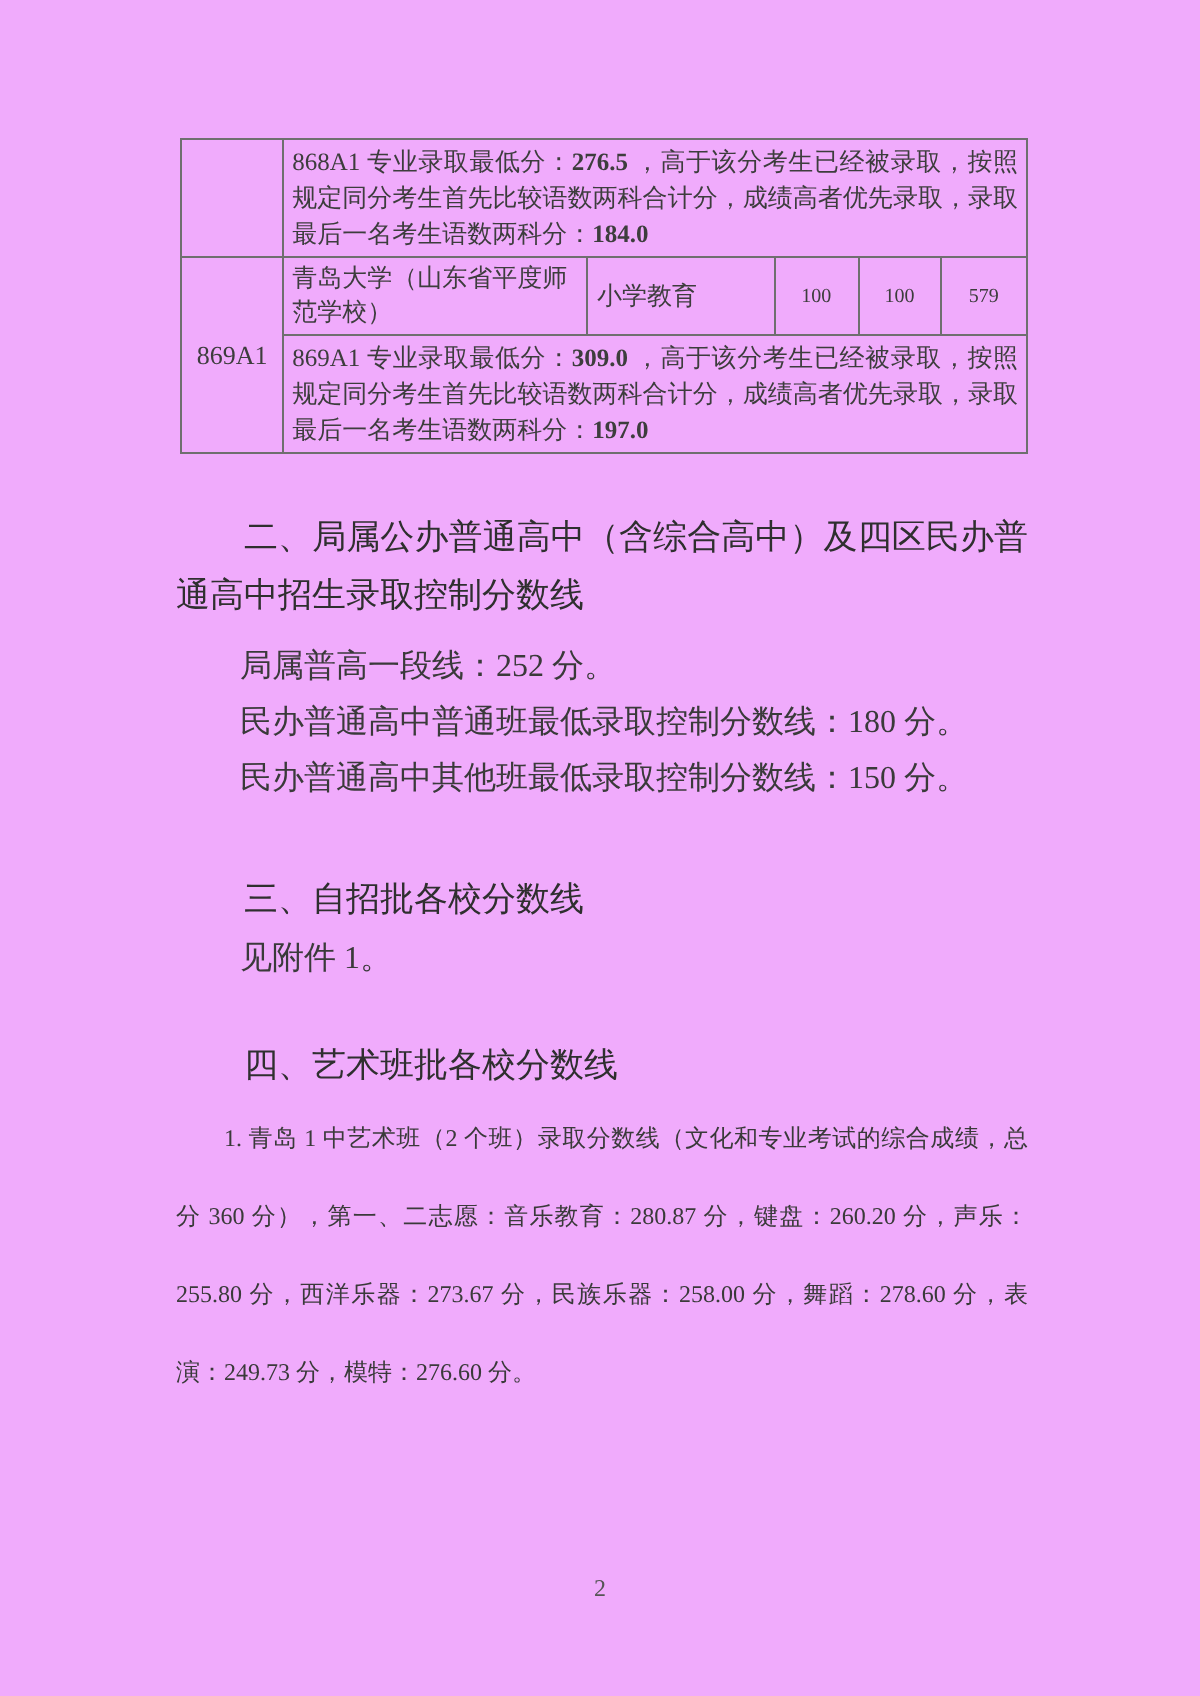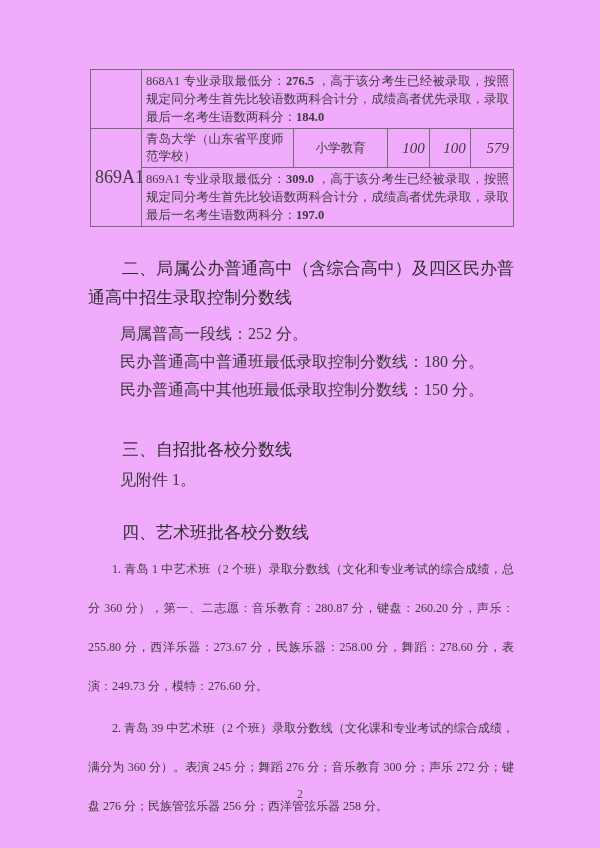--- a/index.html
+++ b/index.html
@@ -27,25 +27,25 @@
     width: 424px;
     table-layout: fixed;
     font-size: 12.5px;
     color: #3d3d3d;
   }
   table.doc-table td {
     border: 1px solid #6f6f6f;
     padding: 2px 4px;
     vertical-align: middle;
   }
-  td.cell-code { text-align: center; font-size: 18px; }
+  td.cell-code { text-align: center; font-size: 13px; }
   td.cell-note { text-align: justify; line-height: 18px; padding: 3px 6px; }
   td.cell-school { text-align: left; padding-left: 5px; }
-  td.cell-major { text-align: center; }
-  td.cell-num { text-align: right; font-size: 15px; font-style: italic; }
+  td.cell-major { }
+  td.cell-num { text-align: center; font-size: 10px; }
   .tnum { font-weight: bold; }
 
   
   .sec-title {
     font-family: "Liberation Sans", "DejaVu Sans", sans-serif;
     font-weight: normal;
     color: #2f2f2f;
     font-size: 17px;
     line-height: 29px;
     text-indent: 2em;
@@ -131,18 +131,17 @@
       <p class="score-line">局属普高一段线：252 分。</p>
       <p class="score-line">民办普通高中普通班最低录取控制分数线：180 分。</p>
       <p class="score-line">民办普通高中其他班最低录取控制分数线：150 分。</p>
     </div>
 
     <p class="sec-title sec3-title">三、自招批各校分数线</p>
     <p class="plain-line">见附件 1。</p>
 
     <p class="sec-title sec4-title">四、艺术班批各校分数线</p>
     <p class="para">1. 青岛 1 中艺术班（2 个班）录取分数线（文化和专业考试的综合成绩，总分 360 分），第一、二志愿：音乐教育：280.87 分，键盘：260.20 分，声乐：255.80 分，西洋乐器：273.67 分，民族乐器：258.00 分，舞蹈：278.60 分，表演：249.73 分，模特：276.60 分。</p>
-    <p class="para">2. 青岛 39 中艺术班（2 个班）录取分数线（文化课和专业考试的综合成绩，满分为 360 分）。表演 245 分；舞蹈 276 分；音乐教育 300 分；声乐 272 分；键盘 276 分；民族管弦乐器 256 分；西洋管弦乐器 258 分。</p>
 
   </div>
 
   <div class="page-number">2</div>
 </div>
 
 </body></html>

